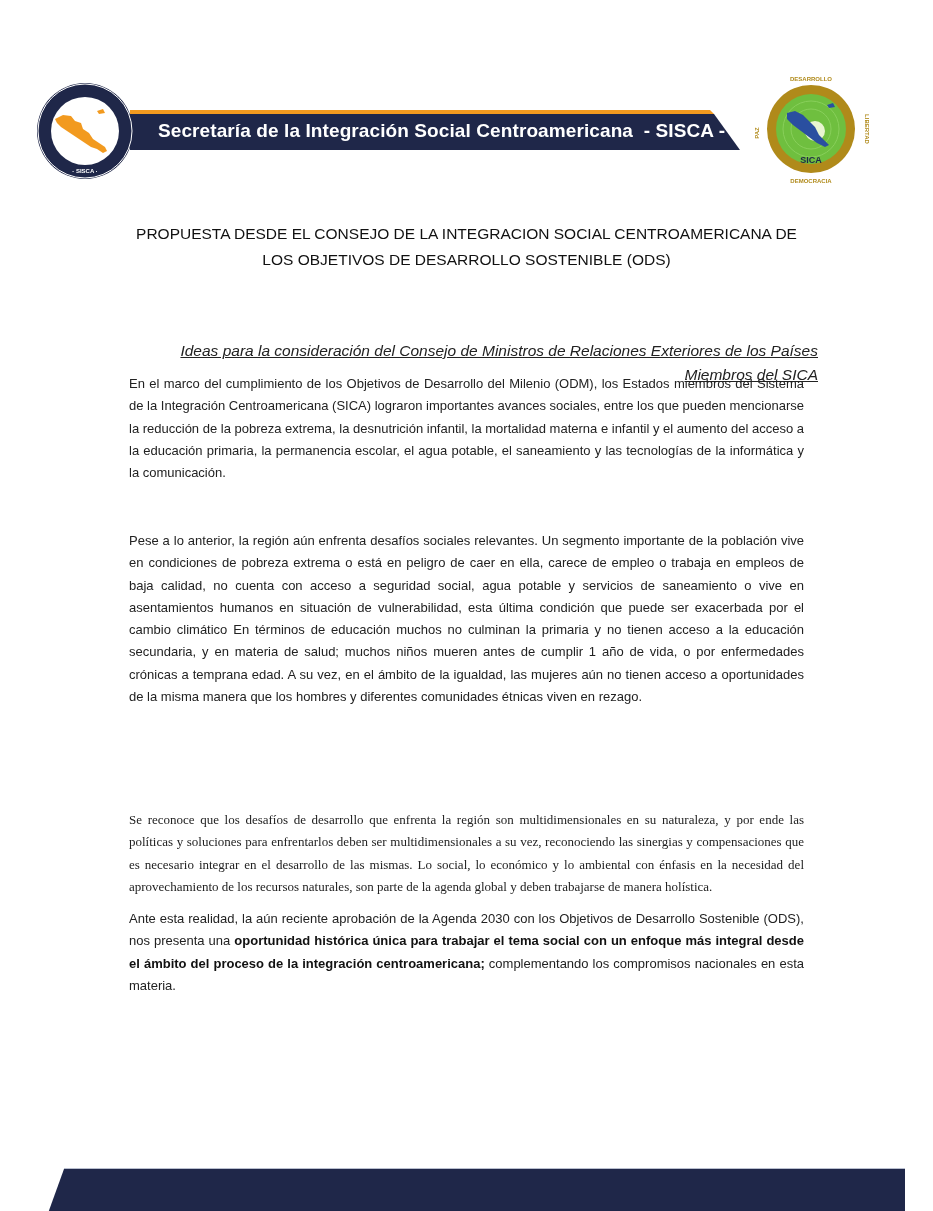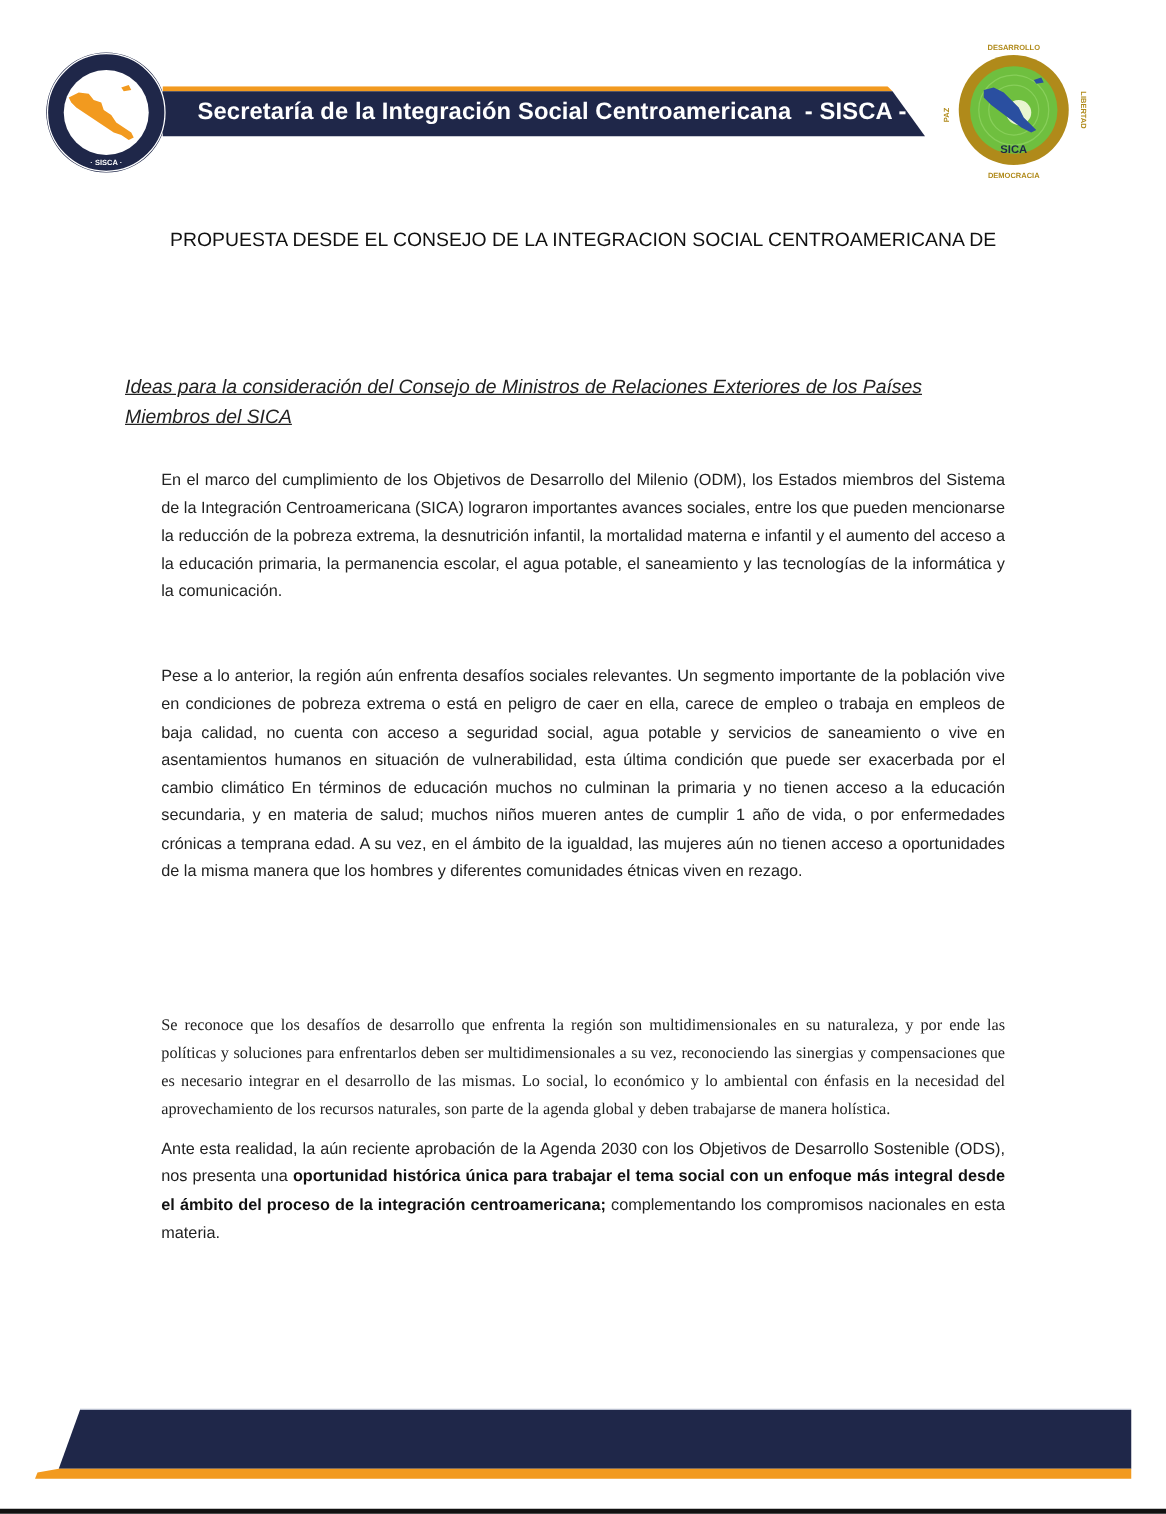--- a/index.html
+++ b/index.html
@@ -1,31 +1,31 @@
 <!DOCTYPE html>
 <html><head>
 <meta charset="utf-8">
 <style>
   html, body { margin: 0; padding: 0; background: #ffffff; }
   body { width: 933px; height: 1211px; position: relative; overflow: hidden;
          font-family: "Liberation Sans", "DejaVu Sans", sans-serif; color: #1a1a1a; }
-  .abs { position: absolute; }
+  .abs { position: absolute; margin-top: 41px; }
 
   
   .header-band { left: 130px; top: 69px; width: 610px; height: 42px; }
   .header-band svg { display: block; }
   .header-title { left: 158px; top: 79px; color: #ffffff; font-weight: bold; font-size: 19px;
                   letter-spacing: 0.1px; white-space: pre; }
   .logo-left { left: 33px; top: 40px; width: 105px; height: 100px; }
   .logo-right { left: 753px; top: 30px; width: 125px; height: 120px; }
 
   
   .doc-title { left: 100px; top: 180px; width: 733px; text-align: center; font-weight: normal;
                font-size: 15.5px; line-height: 26px; color: #111; }
-  .doc-subtitle { left: 100px; top: 298px; width: 733px; text-align: left; font-style: italic;
+  .doc-subtitle { left: 85px; top: 298px; width: 733px; text-align: right; font-style: italic;
                   text-decoration: underline; font-size: 15.5px; line-height: 24px; color: #222; }
 
   
   .para { left: 129px; width: 675px; font-size: 13px; line-height: 22.3px; text-align: justify; color: #222; }
   .para b { font-weight: bold; color: #111; }
   #p1 { top: 373px; }
   #p2 { top: 530px; }
   #p3 { top: 809px; font-family: Liberation Serif, serif; }
   #p4 { top: 908px; }
 
@@ -67,20 +67,21 @@
     <text x="58" y="92" font-size="9" fill="#1f2749" text-anchor="middle" font-family="Liberation Sans, sans-serif" font-weight="bold">SICA</text>
     <text x="58" y="10" font-size="6" fill="#b08a1a" text-anchor="middle" font-family="Liberation Sans, sans-serif" font-weight="bold">DESARROLLO</text>
     <text x="58" y="112" font-size="6" fill="#b08a1a" text-anchor="middle" font-family="Liberation Sans, sans-serif" font-weight="bold">DEMOCRACIA</text>
     <text x="6" y="62" font-size="6" fill="#b08a1a" text-anchor="middle" font-family="Liberation Sans, sans-serif" font-weight="bold" transform="rotate(-90 6 62)">PAZ</text>
     <text x="112" y="58" font-size="6" fill="#b08a1a" text-anchor="middle" font-family="Liberation Sans, sans-serif" font-weight="bold" transform="rotate(90 112 58)">LIBERTAD</text>
   </svg>
 </div>
 
 <div class="abs doc-title">
   <div>PROPUESTA DESDE EL CONSEJO DE LA INTEGRACION SOCIAL CENTROAMERICANA DE</div>
+  <div>LOS OBJETIVOS DE DESARROLLO SOSTENIBLE (ODS)</div>
 </div>
 
 <div class="abs doc-subtitle">
   <div>Ideas para la consideración del Consejo de Ministros de Relaciones Exteriores de los Países</div>
   <div>Miembros del SICA</div>
 </div>
 
 <p class="abs para" id="p1" style="margin:0">En el marco del cumplimiento de los Objetivos de Desarrollo del Milenio (ODM), los Estados miembros del Sistema de la Integración Centroamericana (SICA) lograron importantes avances sociales, entre los que pueden mencionarse la reducción de la pobreza extrema, la desnutrición infantil, la mortalidad materna e infantil y el aumento del acceso a la educación primaria, la permanencia escolar, el agua potable, el saneamiento y las tecnologías de la informática y la comunicación.</p>
 <p class="abs para" id="p2" style="margin:0">Pese a lo anterior, la región aún enfrenta desafíos sociales relevantes. Un segmento importante de la población vive en condiciones de pobreza extrema o está en peligro de caer en ella, carece de empleo o trabaja en empleos de baja calidad, no cuenta con acceso a seguridad social, agua potable y servicios de saneamiento o vive en asentamientos humanos en situación de vulnerabilidad, esta última condición que puede ser exacerbada por el cambio climático En términos de educación muchos no culminan la primaria y no tienen acceso a la educación secundaria, y en materia de salud; muchos niños mueren antes de cumplir 1 año de vida, o por enfermedades crónicas a temprana edad. A su vez, en el ámbito de la igualdad, las mujeres aún no tienen acceso a oportunidades de la misma manera que los hombres y diferentes comunidades étnicas viven en rezago.</p>
 <p class="abs para" id="p3" style="margin:0">Se reconoce que los desafíos de desarrollo que enfrenta la región son multidimensionales en su naturaleza, y por ende las políticas y soluciones para enfrentarlos deben ser multidimensionales a su vez, reconociendo las sinergias y compensaciones que es necesario integrar en el desarrollo de las mismas. Lo social, lo económico y lo ambiental con énfasis en la necesidad del aprovechamiento de los recursos naturales, son parte de la agenda global y deben trabajarse de manera holística.</p>

